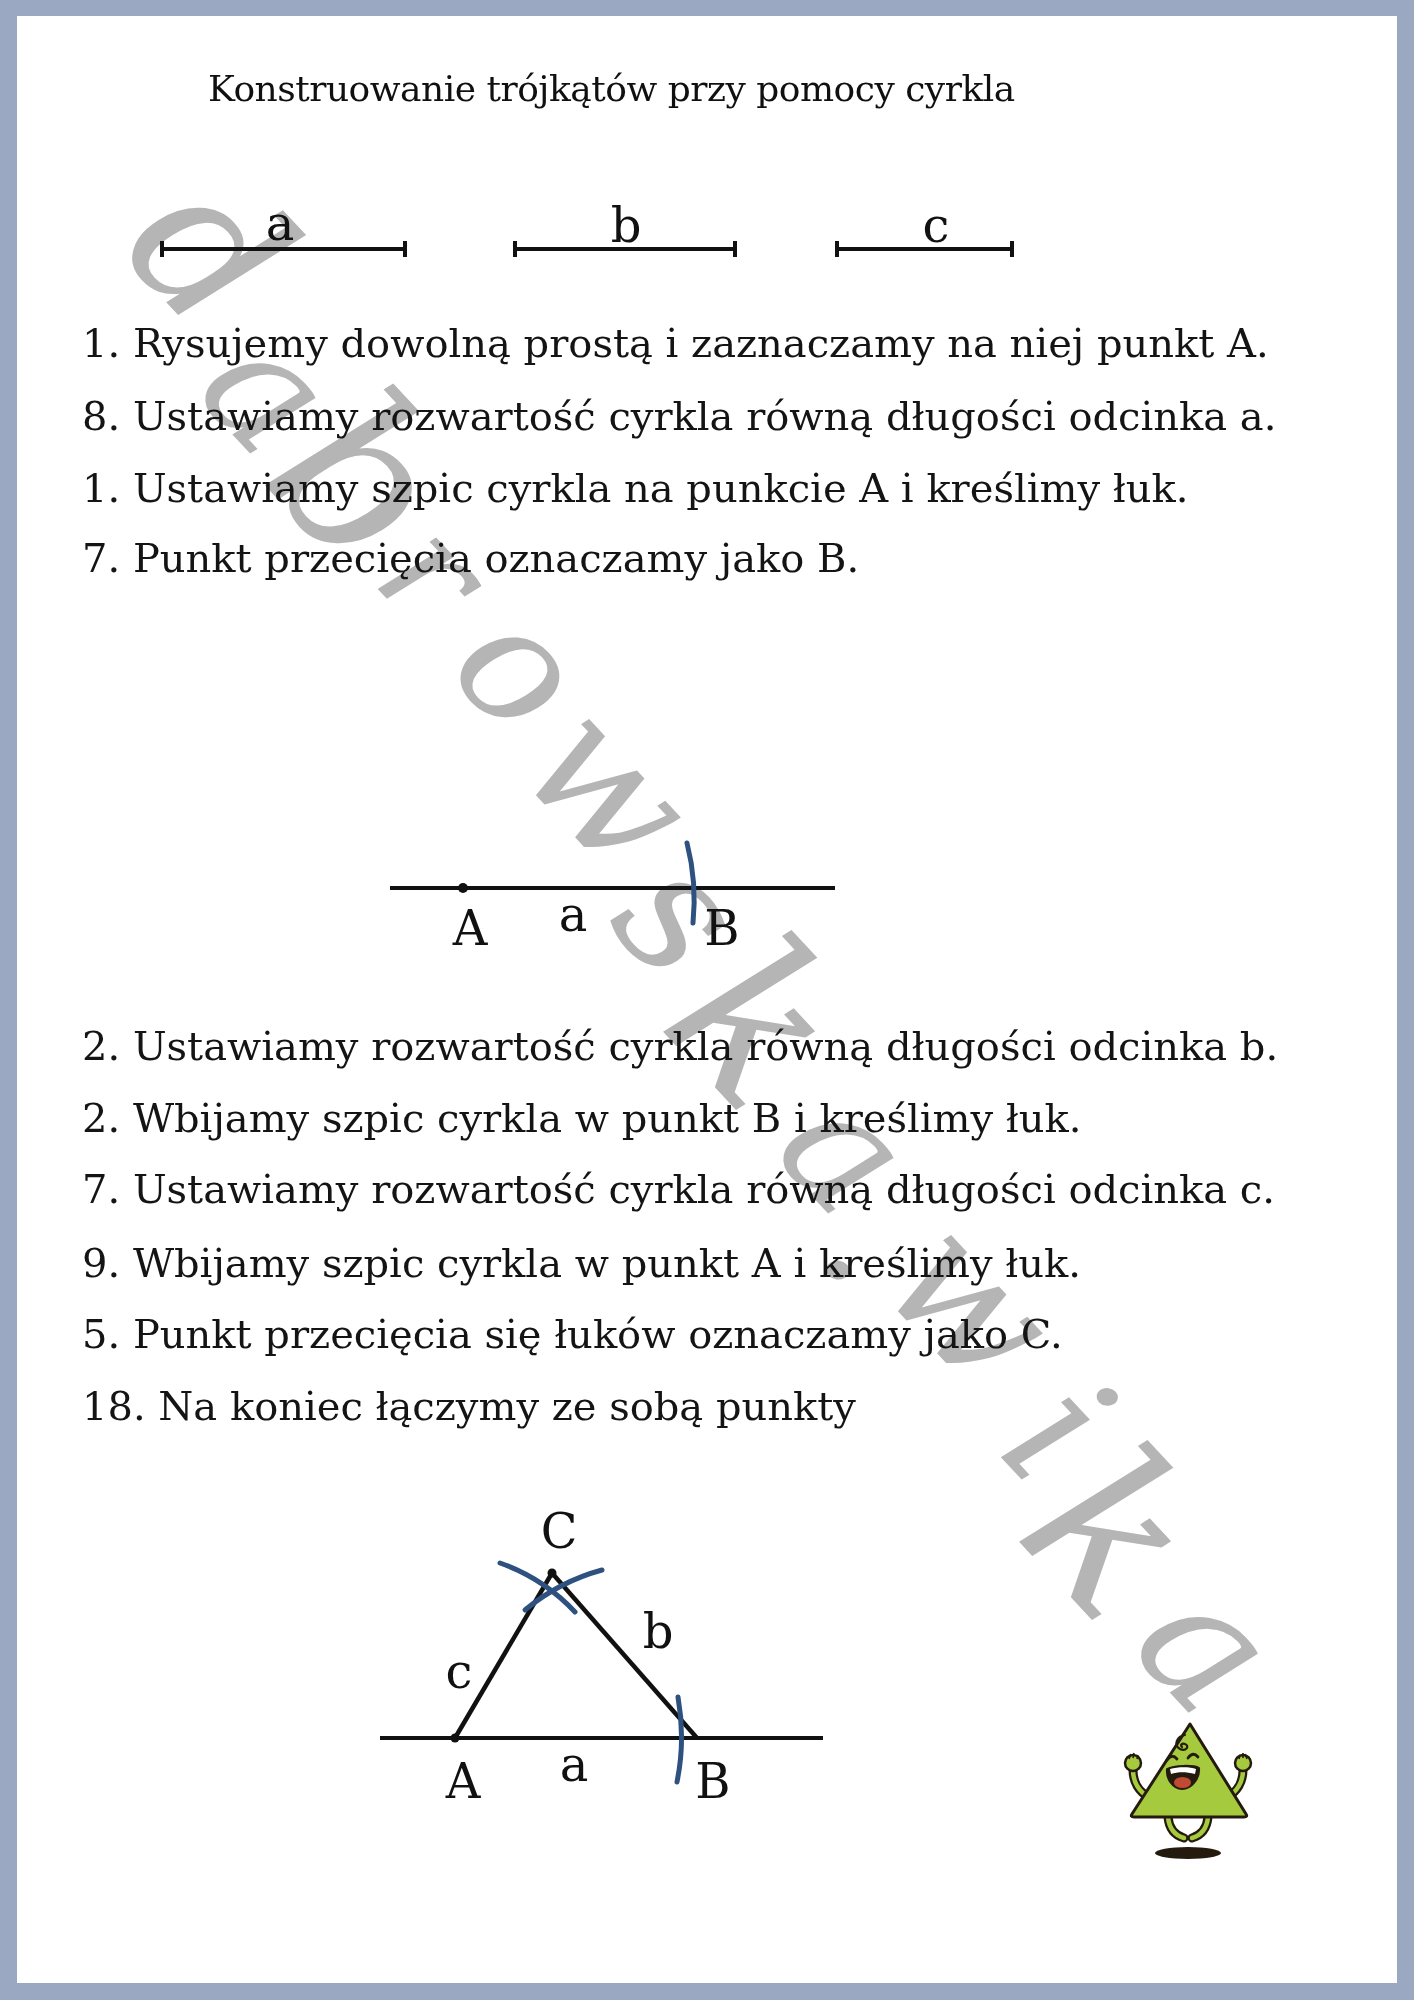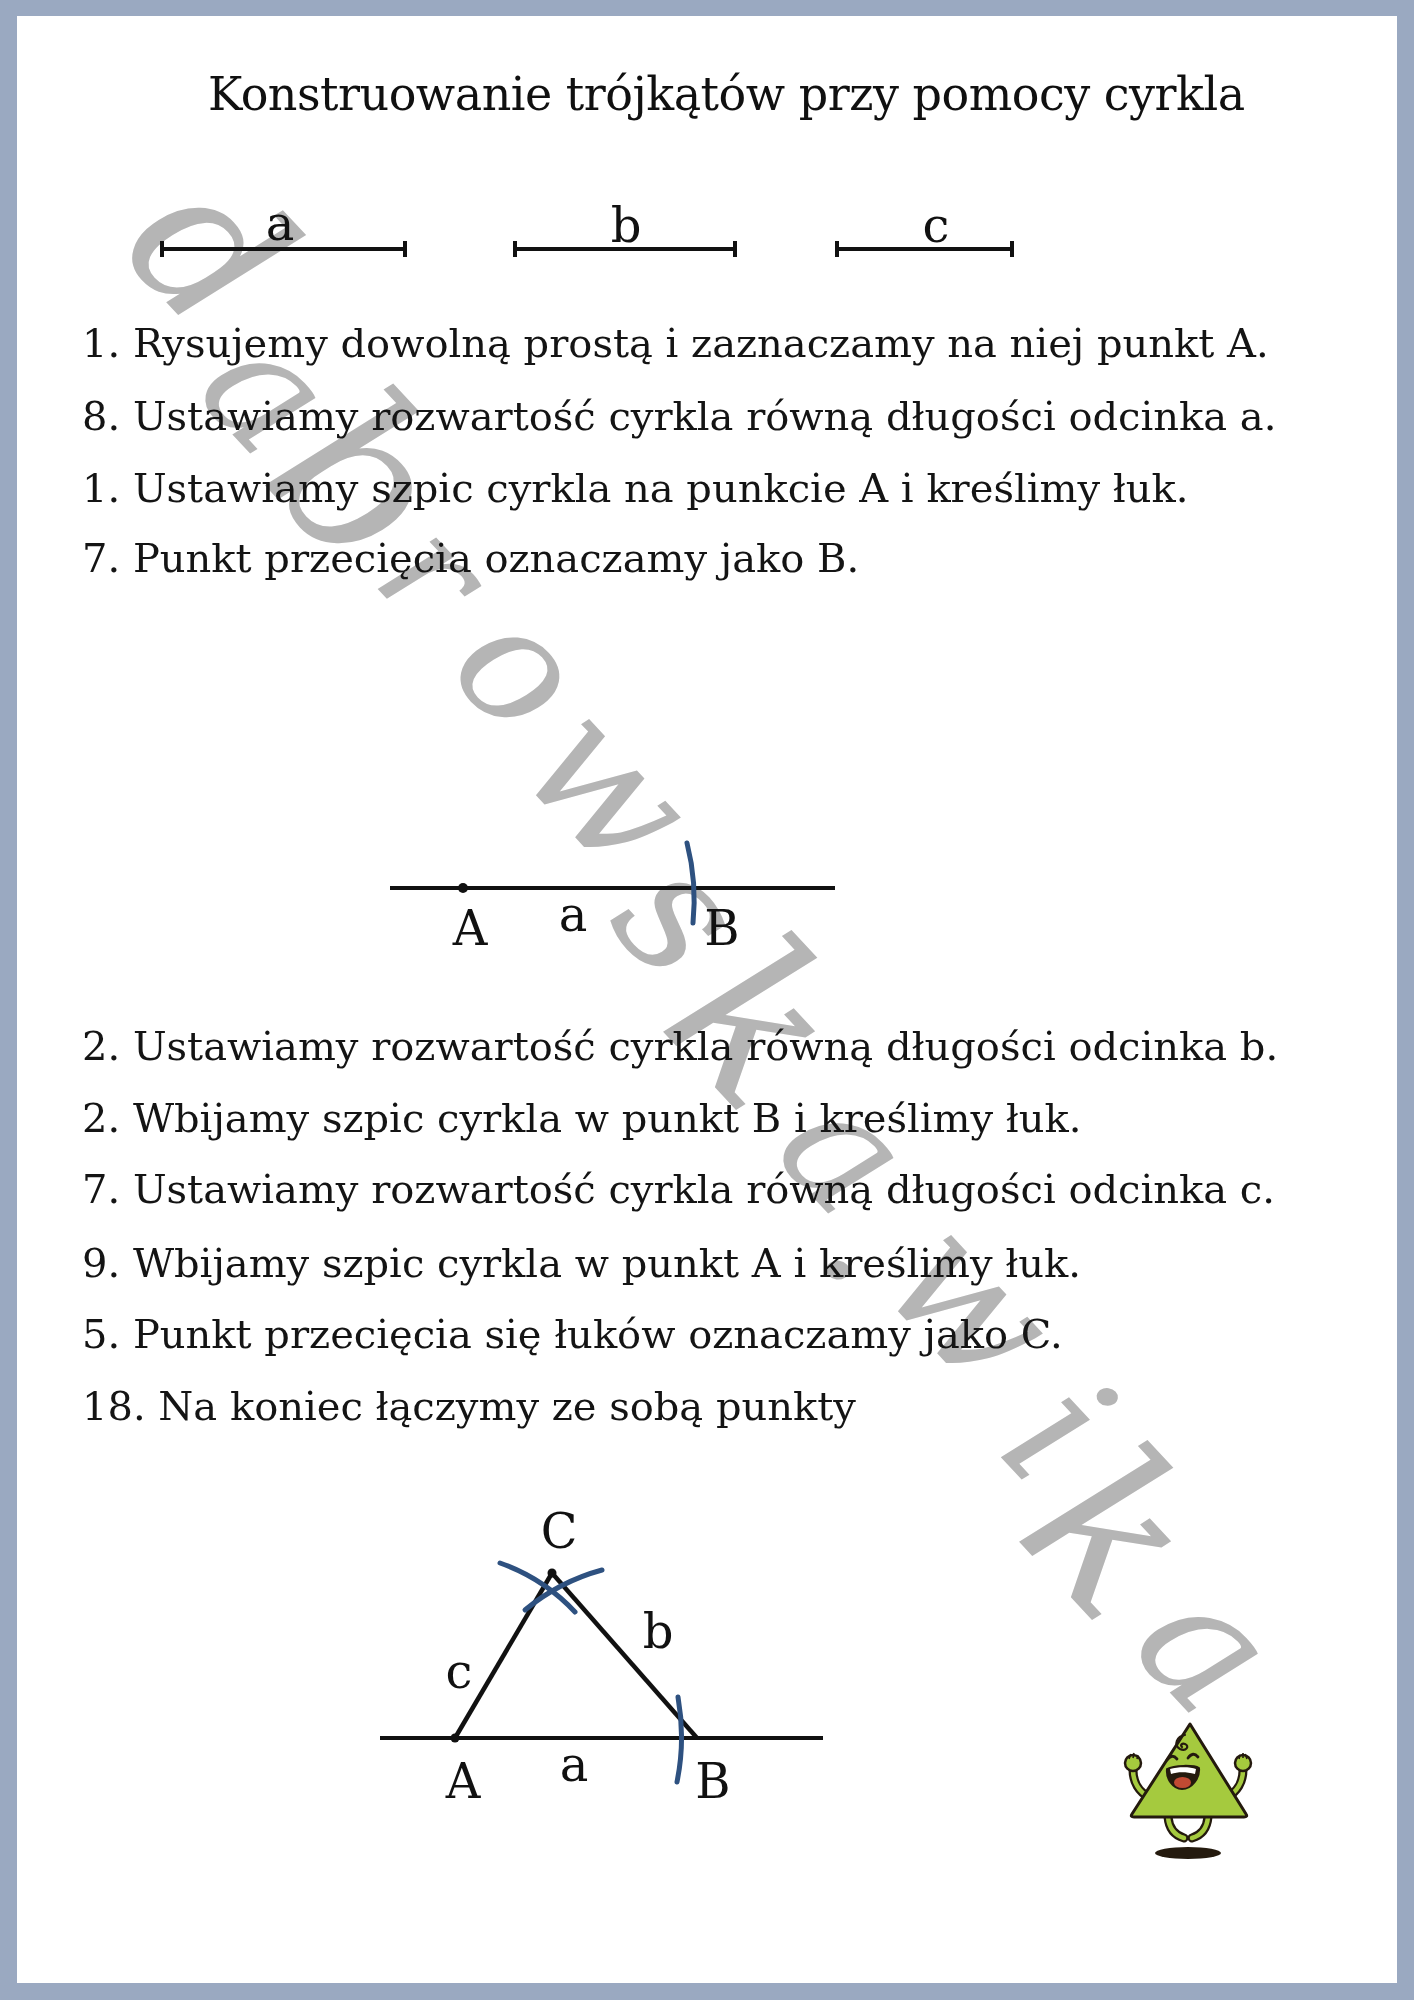--- a/index.html
+++ b/index.html
@@ -19,21 +19,21 @@
     font-family:"DejaVu Serif", serif;
     font-style:italic;
     transform:translate(-50%,-50%) rotate(47deg);
     z-index:1;
     line-height:1;
     user-select:none;
   }
   
   .page-title{
     position:absolute;left:208px;top:71px;
-    font-size:46px;letter-spacing:-0.5px;color:#101010;
+    font-size:36px;letter-spacing:-0.5px;color:#101010;
     line-height:1;z-index:3;white-space:nowrap;
   }
   .ins{
     position:absolute;left:82px;
     font-size:40px;color:#141414;line-height:1;
     z-index:3;white-space:nowrap;
   }
   .i1{top:323px}.i2{top:396px}.i3{top:468px}.i4{top:538px}
   .i5{top:1026px}.i6{top:1098px}.i7{top:1169px}.i8{top:1243px}
   .i9{top:1314px}.i10{top:1386px}

